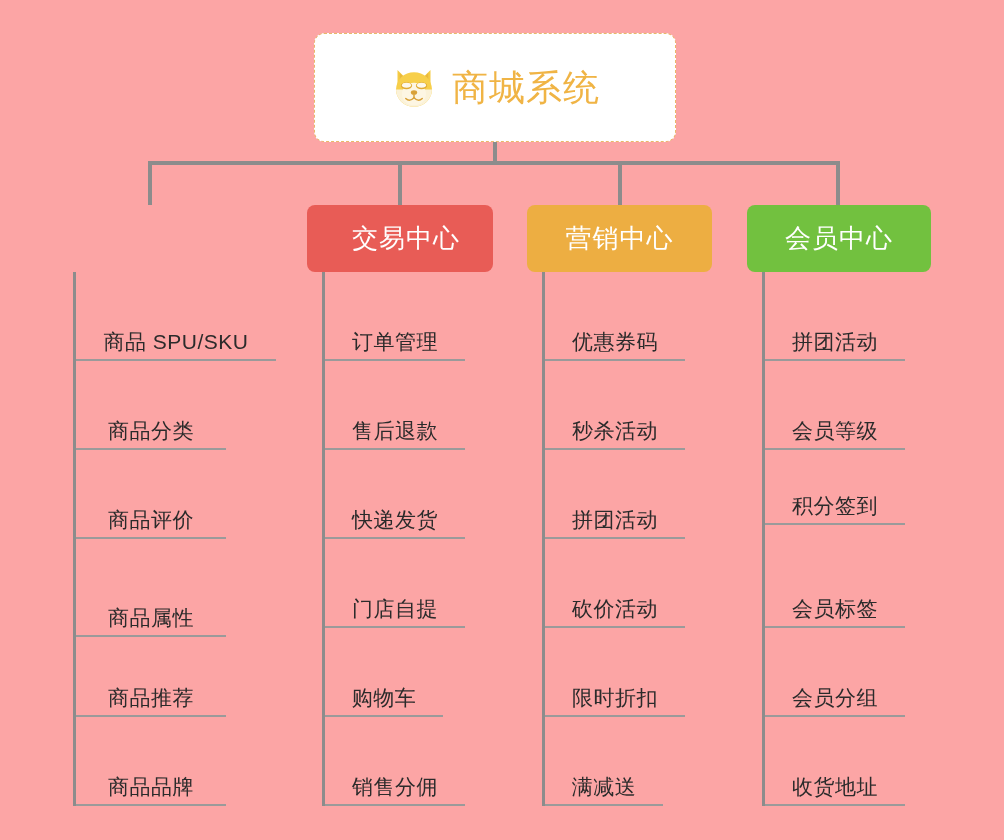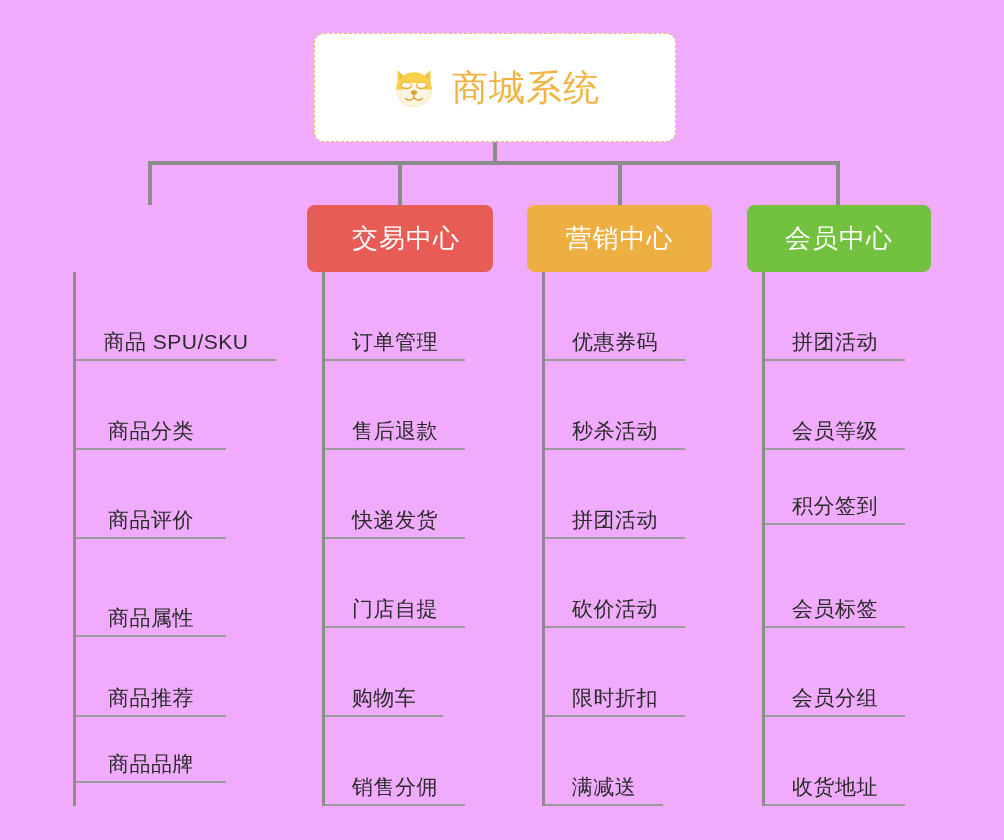--- a/index.html
+++ b/index.html
@@ -11,21 +11,21 @@
     width: 1004px;
     height: 840px;
     background: #f7f7f7;
     font-family: "Liberation Sans", "DejaVu Sans", sans-serif;
     overflow: hidden;
   }
   #stage {
     position: relative;
     width: 1004px;
     height: 840px;
-    background: #f0abfc;
+    background: #fca5a5;
   }
 
   
   .root-card {
     position: absolute;
     left: 314px;
     top: 33px;
     width: 362px;
     height: 109px;
     background: #ffffff;
@@ -160,21 +160,21 @@
       </div>
     <div class="leaf-item" style="top:178px; width:150px;">
       <span class="leaf-label">商品评价</span>
       </div>
     <div class="leaf-item" style="top:276px; width:150px;">
       <span class="leaf-label">商品属性</span>
       </div>
     <div class="leaf-item" style="top:356px; width:150px;">
       <span class="leaf-label">商品推荐</span>
       </div>
-    <div class="leaf-item" style="top:422px; width:150px;justify-content:center;">
+    <div class="leaf-item" style="top:445px; width:150px;justify-content:center;">
       <span class="leaf-label">商品品牌</span>
       </div>
   </div>
 
   <div class="leaf-col" style="left:322px;">
     <div class="leaf-spine" style="height:534px;"></div>
     <div class="leaf-item" style="top:0px;   width:140px;">
       <span class="leaf-label">订单管理</span>
       </div>
     <div class="leaf-item" style="top:89px;  width:140px;">

